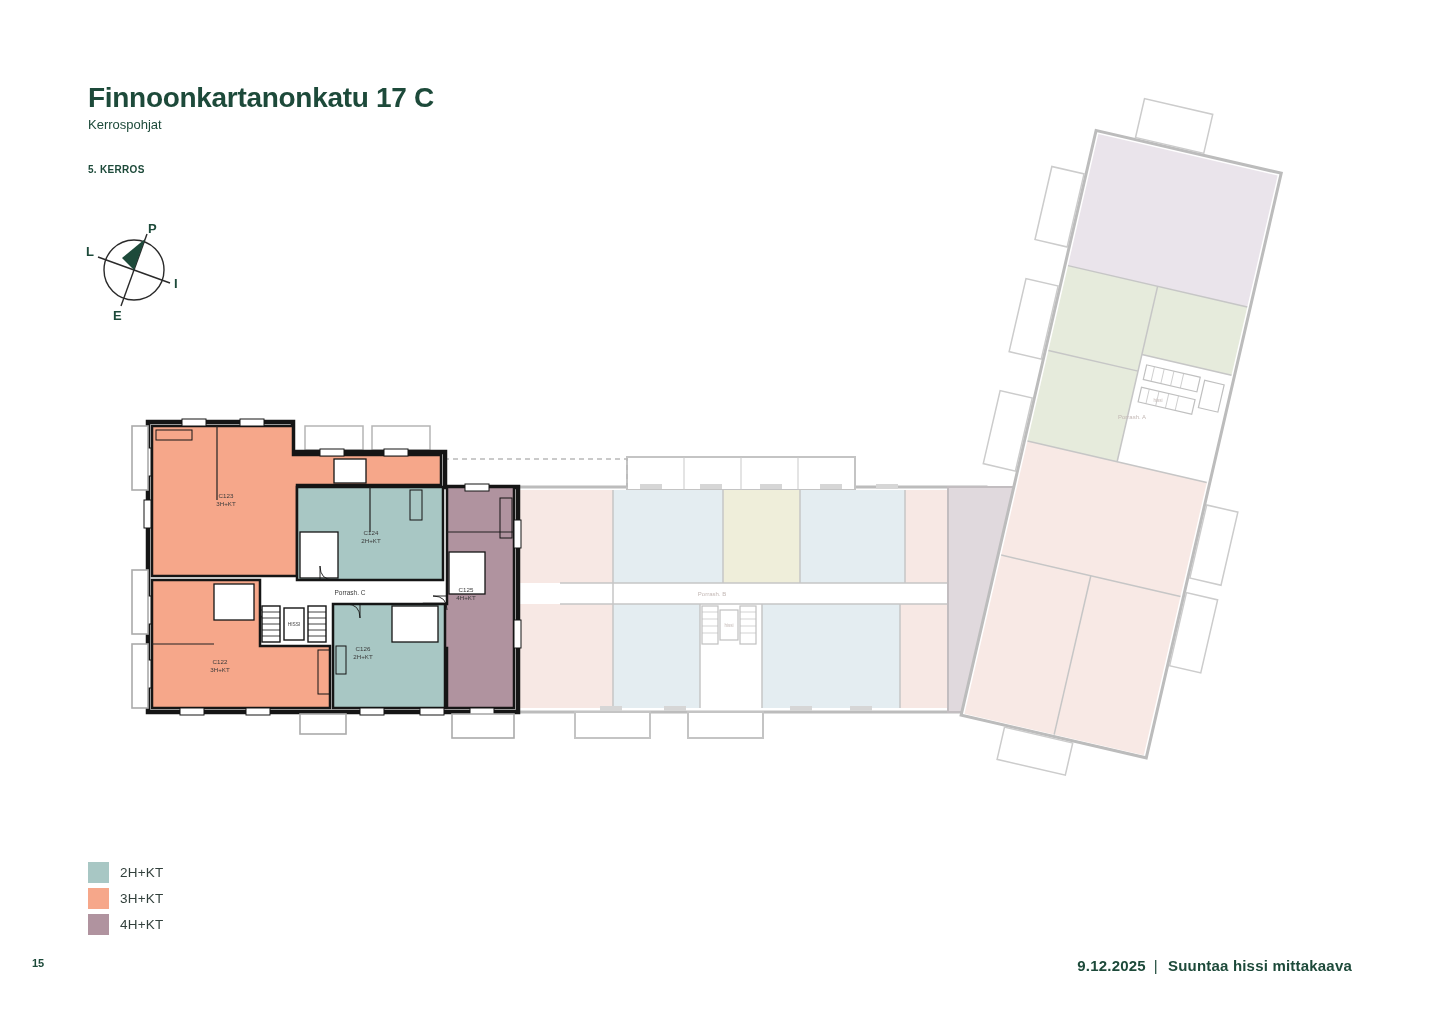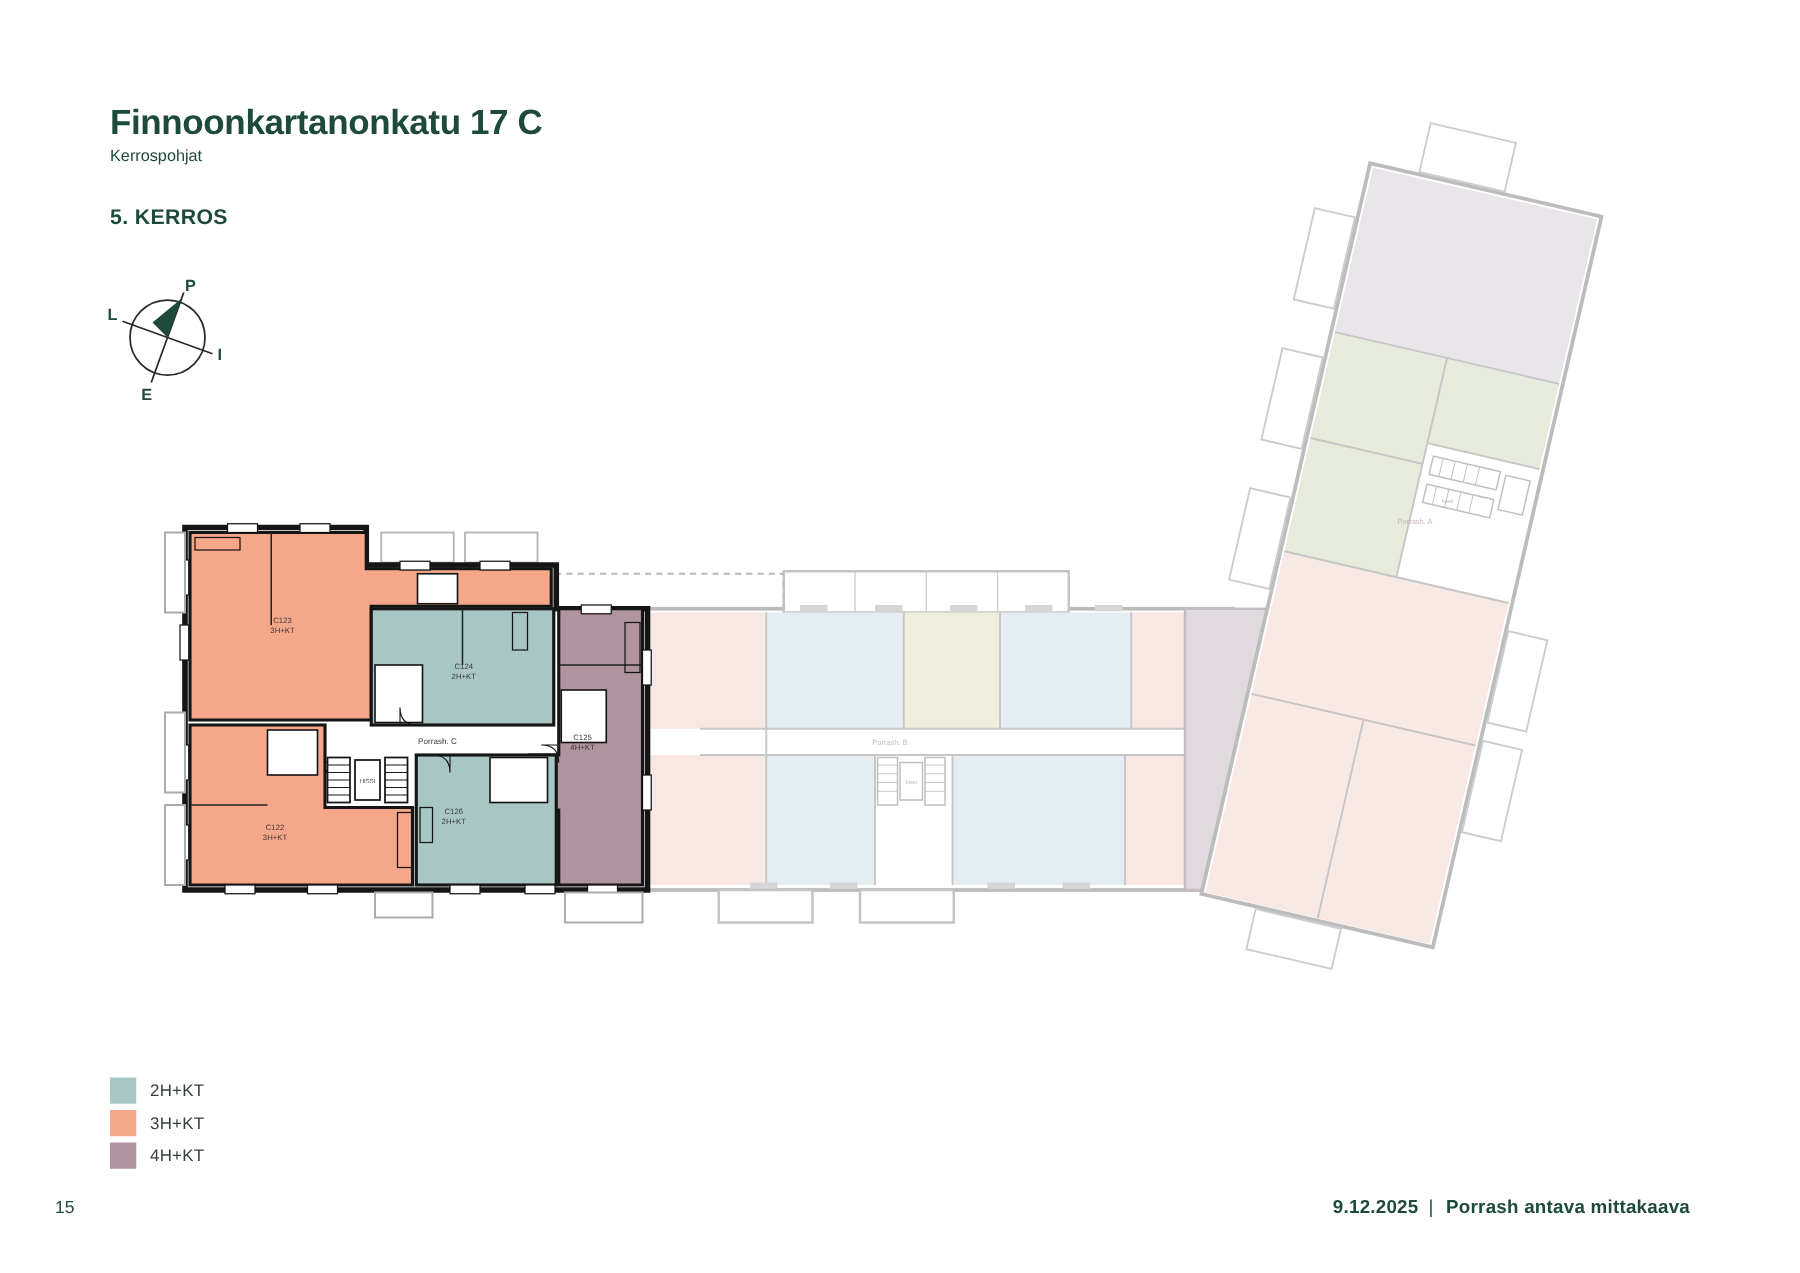--- a/index.html
+++ b/index.html
@@ -1,28 +1,28 @@
 <!DOCTYPE html>
 <html><head>
 <meta charset="utf-8">
 <style>
   html,body{margin:0;padding:0;background:#fff;}
   .page{position:relative;width:1440px;height:1018px;background:#ffffff;overflow:hidden;
         font-family:"Liberation Sans",sans-serif;color:#1D4A3A;}
   .abs{position:absolute;}
   .title{left:88px;top:82px;font-size:28px;font-weight:700;letter-spacing:-0.3px;color:#1D4A3A;}
   .subtitle{left:88px;top:117px;font-size:13px;font-weight:500;color:#1D4A3A;}
-  .floor-label{left:88px;top:164px;font-size:17px;font-weight:700;letter-spacing:0.3px;color:#1D4A3A;}
+  .floor-label{left:88px;top:164px;font-size:10px;font-weight:700;letter-spacing:0.3px;color:#1D4A3A;}
   .compass{left:82px;top:220px;width:110px;height:110px;}
   .plan{left:0;top:0;width:1440px;height:1018px;}
   .legend{left:88px;top:862px;}
   .legend-row{display:flex;align-items:center;margin-bottom:5px;height:21px;}
   .swatch{width:21px;height:21px;display:inline-block;margin-right:11px;}
   .legend-label{font-size:13.5px;font-weight:500;color:#32403C;letter-spacing:0.2px;}
-  .page-num{left:44px;top:957px;font-size:14px;font-weight:400;color:#1D4A3A;}
+  .page-num{left:32px;top:957px;font-size:11px;font-weight:700;color:#1D4A3A;}
   .footer-right{right:88px;top:957px;font-size:15px;font-weight:600;color:#1D4A3A;letter-spacing:0.2px;}
   .footer-right span{margin-left:4px;}
   .footer-right .sep{margin:0 6px 0 8px;font-weight:400;}
   svg text{font-family:"Liberation Sans",sans-serif;}
 </style>
 </head>
 <body>
 
 <div class="page">
 
@@ -277,16 +277,16 @@
       <span class="legend-label">3H+KT</span>
     </div>
     <div class="legend-row">
       <span class="swatch" style="background: rgb(176, 147, 159);"></span>
       <span class="legend-label">4H+KT</span>
     </div>
   </div>
 
   <div class="abs page-num">15</div>
   <div class="abs footer-right">
-    <span>9.12.2025</span><span class="sep">|</span><span>Porrash antava mittakaava</span>
+    <span>9.12.2025</span><span class="sep">|</span><span>Suuntaa hissi mittakaava</span>
   </div>
 
 </div>
 
 </body></html>

